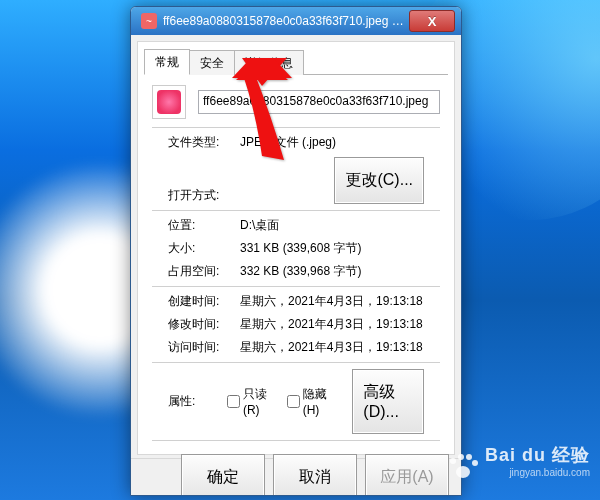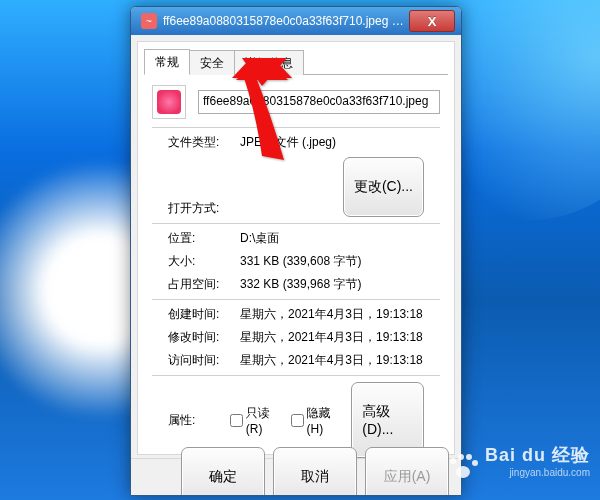--- a/index.html
+++ b/index.html
@@ -21,25 +21,25 @@
   .tab.active{background:#fff;top:1px;border-bottom:1px solid #fff;z-index:2}
   .pane{padding:10px 14px 6px 14px}
   .rowtop{display:flex;align-items:center;gap:12px;margin-bottom:8px}
   .thumb{width:32px;height:32px;border:1px solid #ccc;display:flex;align-items:center;justify-content:center;background:#fff}
   .thumb .img{width:24px;height:24px;border-radius:4px;background:radial-gradient(circle,#f7a 0%,#e36 70%)}
   .fname{flex:1;border:1px solid #abadb3;padding:3px 4px;height:16px;font-size:12px;overflow:hidden;white-space:nowrap}
   .kv{display:flex;margin:6px 16px;font-size:12px;align-items:center}
   .kv .k{width:72px;color:#000}
   .kv .v{flex:1}
   hr.sep{border:none;border-top:1px solid #d0d0d0;margin:6px 0}
-  .btn{border:1px solid #9a9a9a;background:linear-gradient(#fdfdfd,#e4e4e4);padding:20px 10px;font-size:14px;border-radius:7px;cursor:default;box-shadow:inset 0 0 0 1px #fff}
+  .btn{border:1px solid #9a9a9a;background:linear-gradient(#fdfdfd,#e4e4e4);padding:12px 10px;font-size:16px;border-radius:0;cursor:default;box-shadow:inset 0 0 0 1px #fff}
   .openrow{display:flex;align-items:flex-end}
   .openrow .k{width:72px}
   .openrow .sp{flex:1}
-  .attr-row{display:flex;align-items:center;gap:0}
+  .attr-row{display:flex;align-items:center;gap:6px}
   .attr-row .k{width:72px}
   .chk{display:flex;align-items:center;gap:3px;margin-right:12px}
   .chk input{margin:0}
   .dlgbtns{position:absolute;left:0;right:0;bottom:0;height:36px;display:flex;align-items:center;justify-content:flex-end;gap:8px;padding:0 12px;background:#f0f0f0;border-top:1px solid #d8d8d8}
   .dlgbtns .btn{min-width:62px;text-align:center}
   .dlgbtns .btn.disabled{color:#9a9a9a}
   
   .arrow{position:absolute;left:232px;top:58px;pointer-events:none}
   .arrow svg{filter:drop-shadow(1px 1px 1px rgba(0,0,0,.3))}
 </style>

